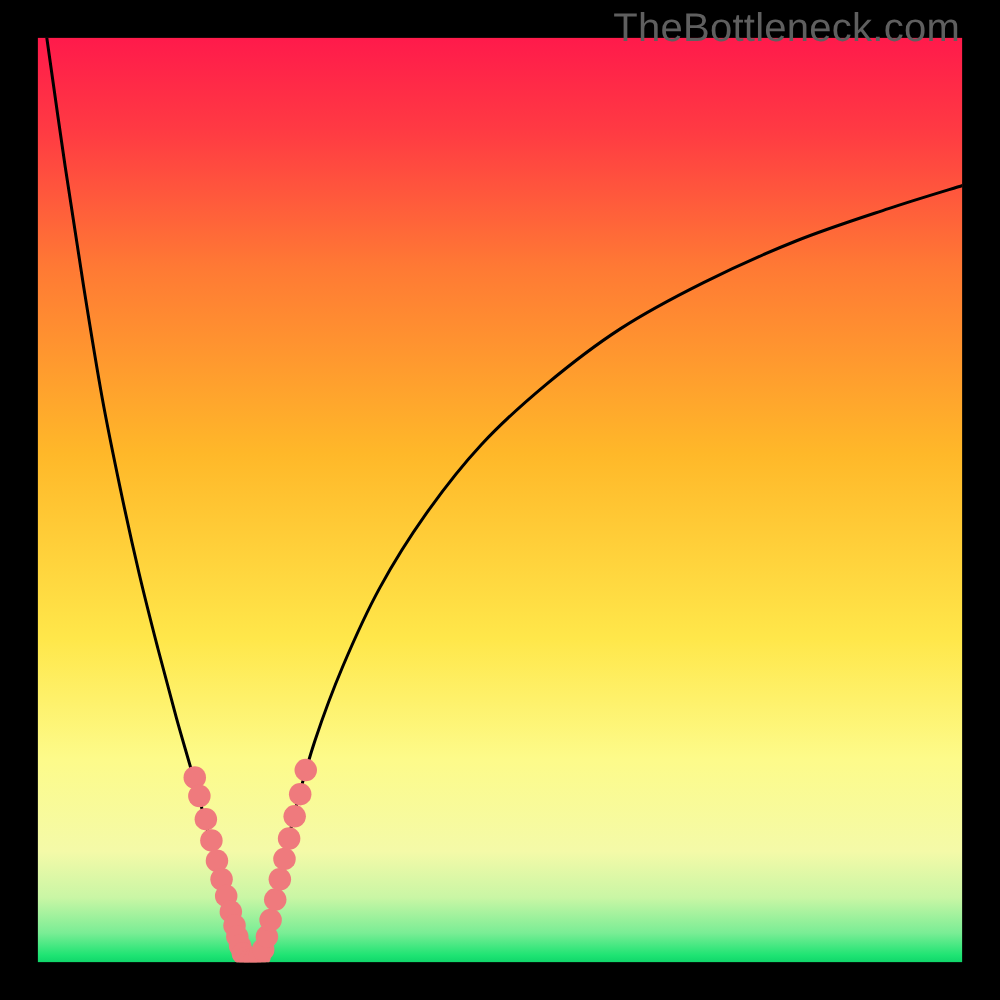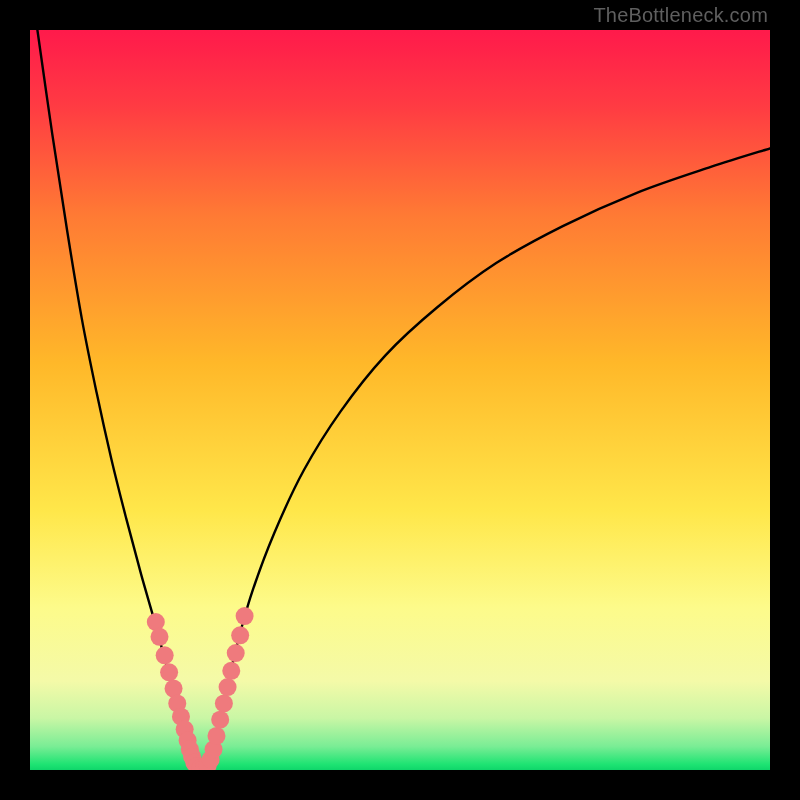--- a/index.html
+++ b/index.html
@@ -23,21 +23,21 @@
     top: 30px;
     width: 740px;
     height: 740px;
     overflow: hidden;
   }
   .watermark {
     position: absolute;
     top: 4px;
     right: 32px;
     color: #5f5f5f;
-    font-size: 20px;
+    font-size: 32px;
     font-weight: 500;
     letter-spacing: 0.2px;
   }
   svg.curve {
     position: absolute;
     left: 0; top: 0;
     width: 740px; height: 740px;
   }
 </style>
 </head>

